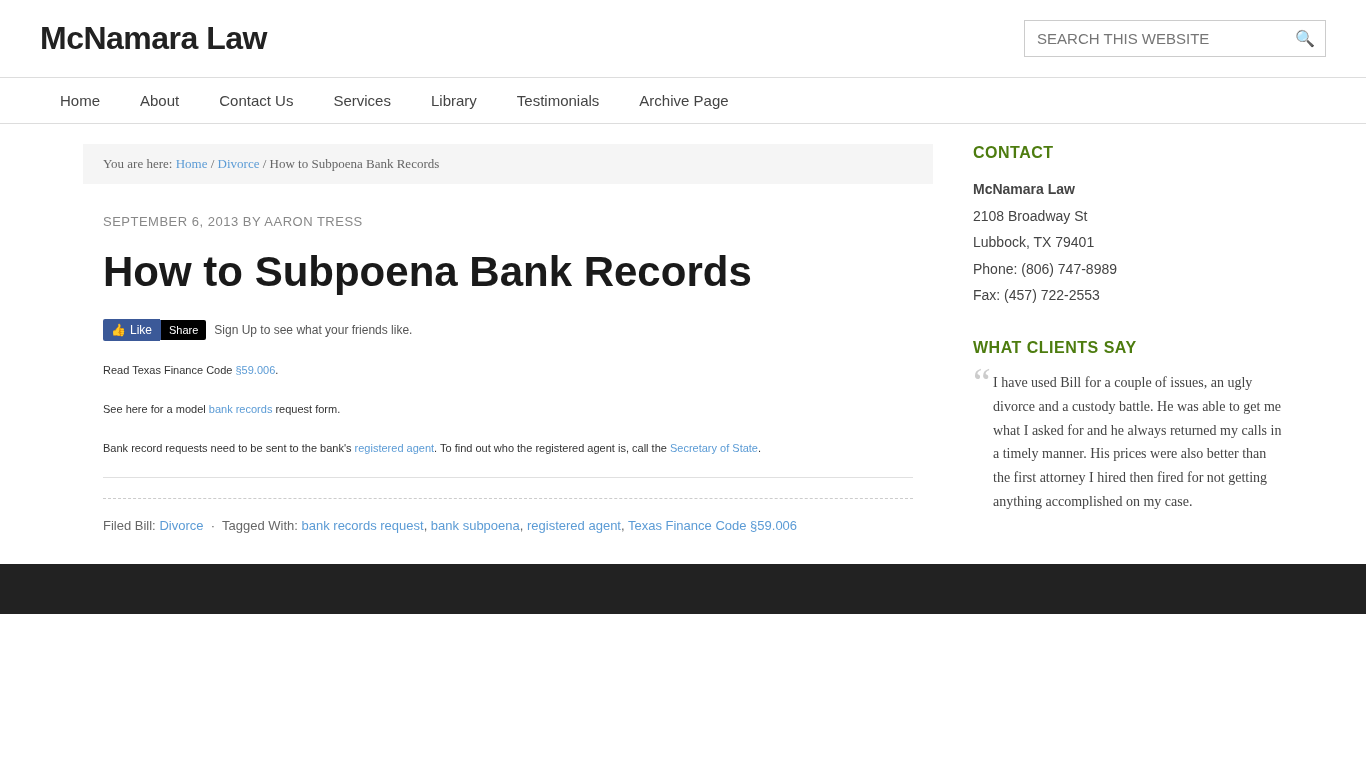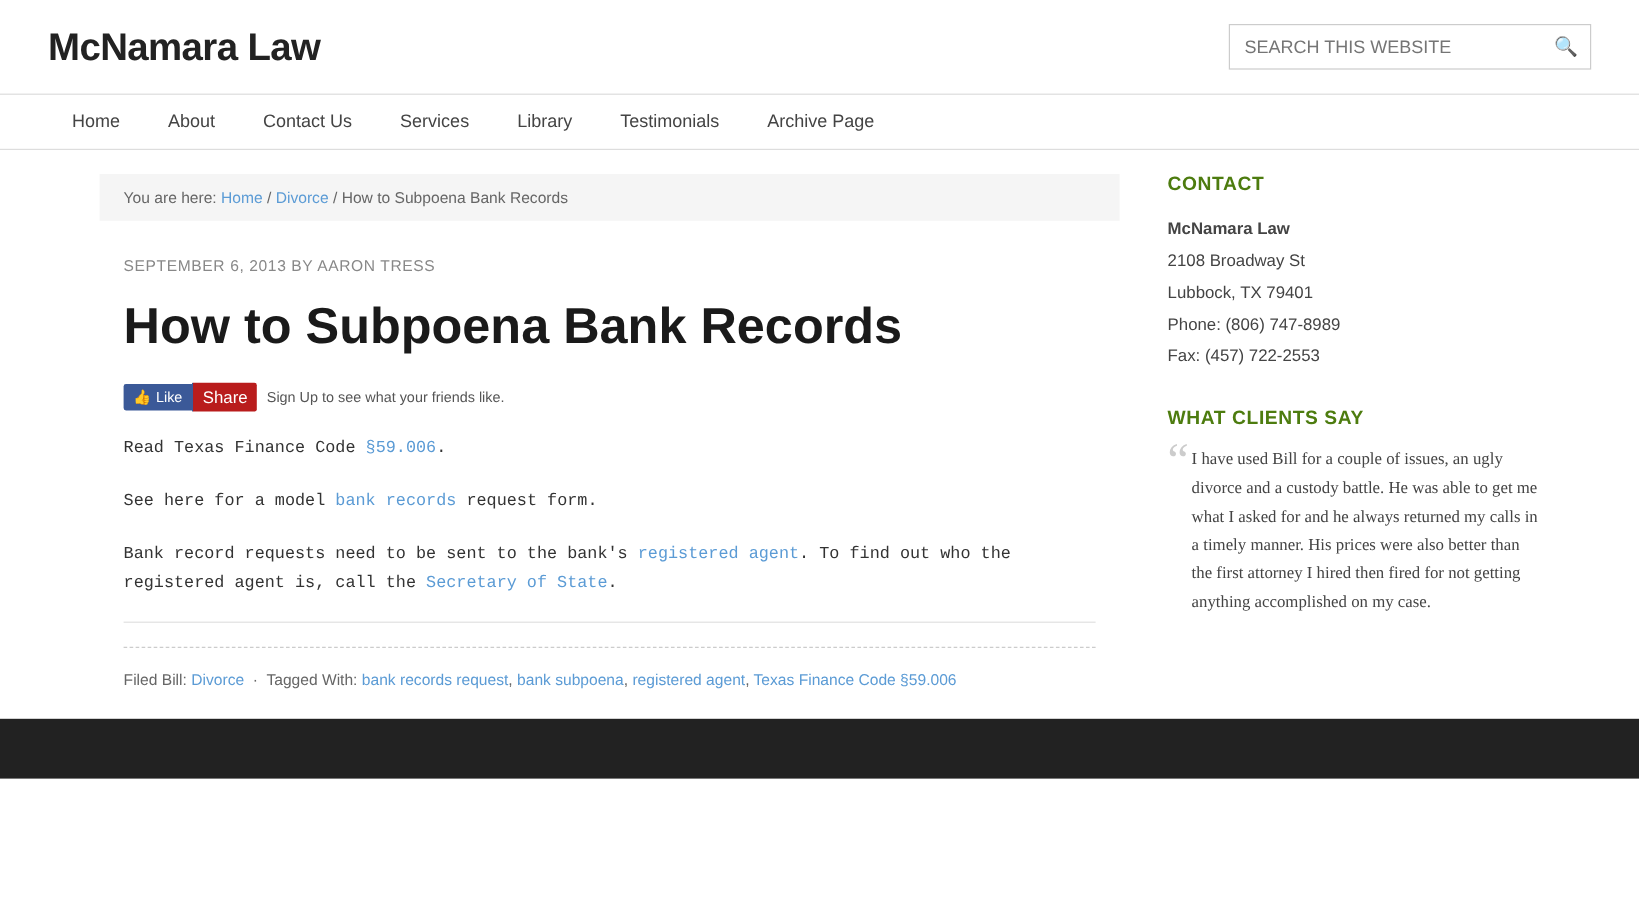--- a/index.html
+++ b/index.html
@@ -15,34 +15,34 @@
     
     #nav { background: #fff; border-top: 1px solid #ddd; border-bottom: 1px solid #ddd; padding: 0 40px; }
     #nav ul { list-style: none; display: flex; gap: 0; }
     #nav ul li a { display: block; padding: 14px 20px; text-decoration: none; color: #444; font-family: Arial, sans-serif; font-size: 15px; font-weight: normal; }
 
     
     #content-wrapper { display: flex; max-width: 1280px; margin: 0 auto; padding: 20px 40px; gap: 40px; }
 
     
     #main { flex: 1; }
-    #breadcrumb { background: #f5f5f5; padding: 12px 20px; font-family: Liberation Sans, sans-serif; font-size: 13px; color: #666; margin-bottom: 30px; }
+    #breadcrumb { background: #f5f5f5; padding: 12px 20px; font-family: Liberation Serif, serif; font-size: 13px; color: #666; margin-bottom: 30px; }
     #breadcrumb a { color: #5b9bd5; text-decoration: none; }
 
     #article { padding: 0 20px; }
     #post-meta { font-family: Arial, sans-serif; font-size: 13px; color: #888; margin-bottom: 20px; text-transform: uppercase; letter-spacing: 0.5px; }
     #post-title { font-size: 42px; font-weight: 900; color: #1a1a1a; font-family: Arial, sans-serif; margin-bottom: 24px; line-height: 1.1; }
 
     
     #fb-widget { display: inline-flex; align-items: center; gap: 0; margin-bottom: 20px; }
     #fb-like-btn { background: #3b5998; color: #fff; font-size: 12px; font-family: Arial, sans-serif; padding: 4px 8px; border-radius: 2px 0 0 2px; display: flex; align-items: center; gap: 4px; cursor: pointer; }
-    #fb-share-btn { background: #b91c1c; color: #fff; font-size: 14px; font-family: Arial, sans-serif; padding: 4px 8px; border-radius: 0 2px 2px 0; display: flex; align-items: center; gap: 4px; cursor: pointer; border-left: 1px solid #3b5998; }
+    #fb-share-btn { background: #000000; color: #fff; font-size: 11px; font-family: Arial, sans-serif; padding: 4px 8px; border-radius: 0 2px 2px 0; display: flex; align-items: center; gap: 4px; cursor: pointer; border-left: 1px solid #3b5998; }
     #fb-signup-text { font-size: 12px; font-family: Arial, sans-serif; color: #555; margin-left: 8px; }
 
-    #post-content p { margin-bottom: 20px; line-height: 1.7; font-size: 14px; font-family: Liberation Mono, monospace; }
+    #post-content p { margin-bottom: 20px; line-height: 1.7; font-size: 11px; font-family: Liberation Sans, sans-serif; }
     #post-content a { color: #5b9bd5; text-decoration: none; }
 
     #post-footer { border-top: 1px dashed #ccc; padding-top: 15px; margin-top: 20px; font-family: Arial, sans-serif; font-size: 13px; color: #666; line-height: 1.8; }
     #post-footer a { color: #5b9bd5; text-decoration: none; }
 
     
     #sidebar { width: 310px; flex-shrink: 0; }
     .sidebar-widget { margin-bottom: 30px; }
     .sidebar-widget h3 { font-family: Arial, sans-serif; font-size: 16px; font-weight: 900; color: #4d7c0f; margin-bottom: 14px; letter-spacing: 0.5px; text-transform: uppercase; }
     .contact-info { font-family: Arial, sans-serif; font-size: 14px; color: #444; line-height: 1.9; }

